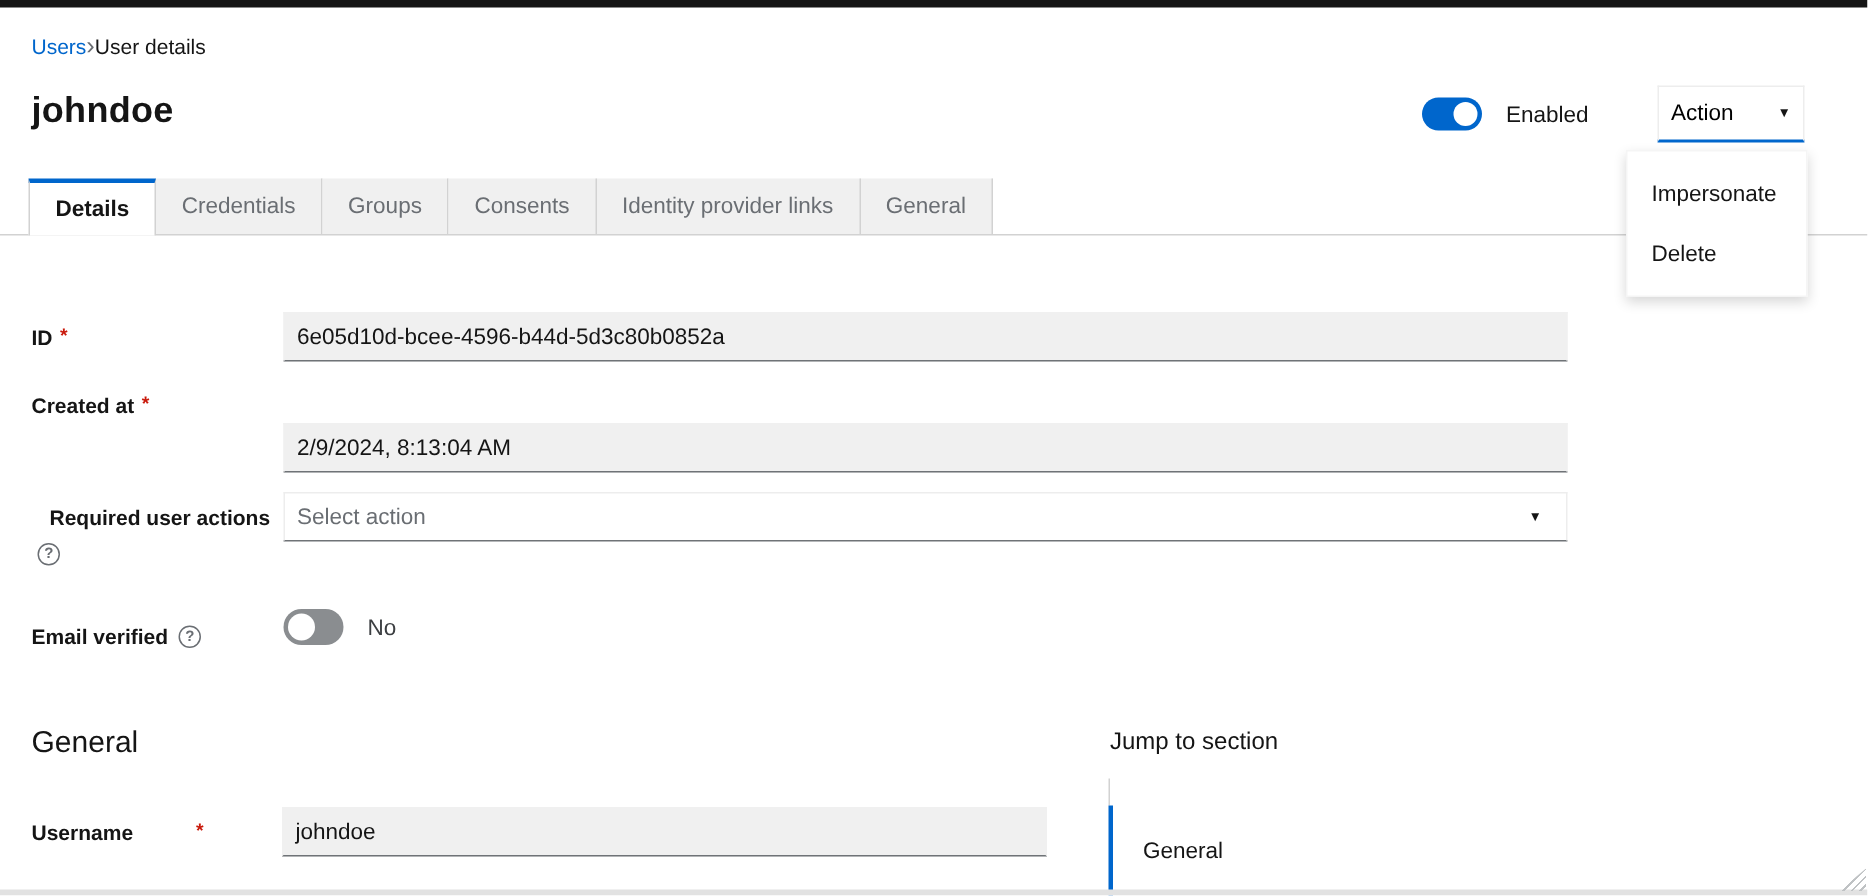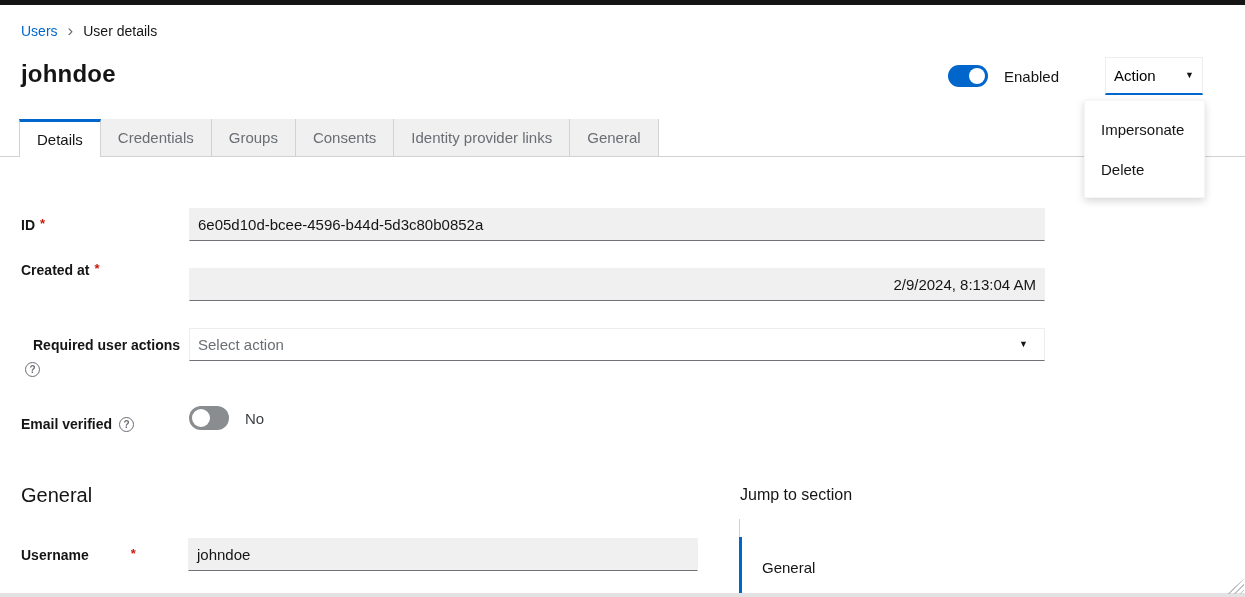--- a/index.html
+++ b/index.html
@@ -7,21 +7,21 @@
   body {
     position:relative; background:#ffffff; overflow:hidden;
     font-family:"Liberation Sans", sans-serif; color:#151515;
   }
   .abs { position:absolute; }
 
   
   .top-bar { left:0; top:0; width:1245px; height:5px; background:#151515; }
 
   
-  .breadcrumb { left:21px; top:23px; display:flex; align-items:center; gap:10px; font-size:14px; }
+  .breadcrumb { left:21px; top:23px; display:flex; align-items:center; gap:0; font-size:14px; }
   .crumb-link { color:#0066cc; text-decoration:none; cursor:pointer; }
   .crumb-sep { color:#6a6e73; font-size:17px; line-height:14px; }
   .crumb-current { color:#151515; }
 
   
   .page-title { left:21px; top:60px; font-size:24px; font-weight:600; letter-spacing:.2px; }
 
   .switch { border-radius:12px; cursor:pointer; }
   .switch-on { left:948px; top:65px; width:40px; height:22px; background:#0066cc; }
   .switch-on .knob { position:absolute; right:3px; top:3px; width:16px; height:16px; border-radius:50%; background:#fff; }
@@ -45,38 +45,38 @@
   
   .tabs-line { left:0; top:156px; width:1245px; height:1px; background:#d2d2d2; }
   .tabs { left:19px; top:119px; display:flex; align-items:flex-start; z-index:5; }
   .tab {
     height:37px; display:flex; align-items:center; padding:0 17px;
     font-size:15px; background:#f0f0f0; color:#6a6e73;
     border-right:1px solid #d2d2d2; cursor:pointer; white-space:nowrap;
   }
   .tab.active {
     height:38px; background:#fff; color:#151515;
-    border:1px solid #d2d2d2; border-bottom:none; border-top:3px solid #0066cc;
+    border:1px solid #d2d2d2; border-bottom:none; border-top:3px solid #0066cc;font-weight:bold;
   }
 
   
   .field-label { font-size:14px; font-weight:700; color:#151515; display:flex; align-items:flex-start; }
   .req { color:#c9190b; font-size:13px; margin-left:5px; position:relative; top:-1px; }
   .lab-id { left:21px; top:217px; }
   .lab-created { left:21px; top:262px; }
   .lab-rua { left:21px; top:337px;margin-left:12px; }
   .lab-ev { left:21px; top:416px; align-items:center; }
 
   .text-input {
     left:189px; width:856px; height:33px; background:#f0f0f0;
     border:1px solid #f0f0f0; border-bottom:1px solid #6f7377;
     font-size:15px; color:#151515; display:flex; align-items:center; padding:0 8px;
   }
   .in-id { top:208px; }
-  .in-created { top:268px;justify-content:flex-end; }
+  .in-created { top:282px; }
 
   .select-input {
     left:189px; top:328px; width:856px; height:33px; background:#fff;
     border:1px solid #ededed; border-bottom:1px solid #6f7377;
     display:flex; align-items:center; justify-content:space-between;
     padding:0 16px 0 8px; cursor:pointer;text-align:right;
   }
   .placeholder { font-size:15px; color:#6a6e73; }
 
   .help-icon {

